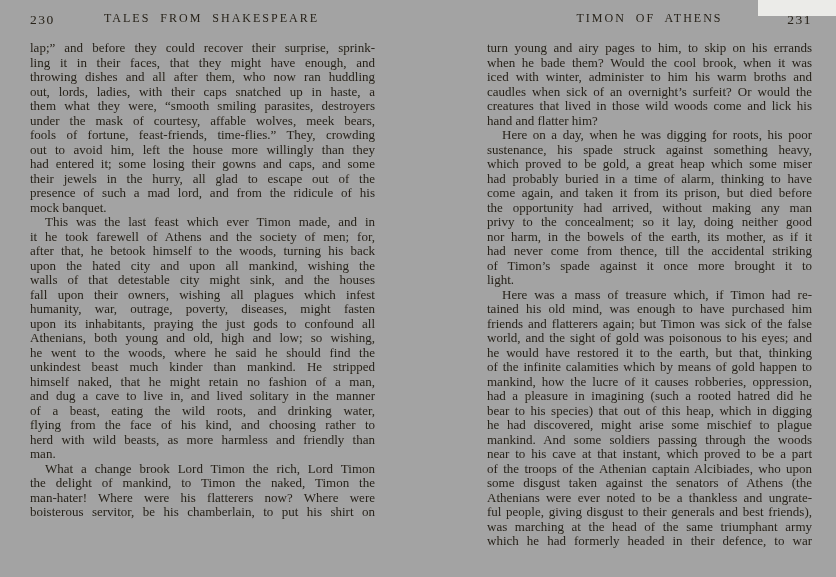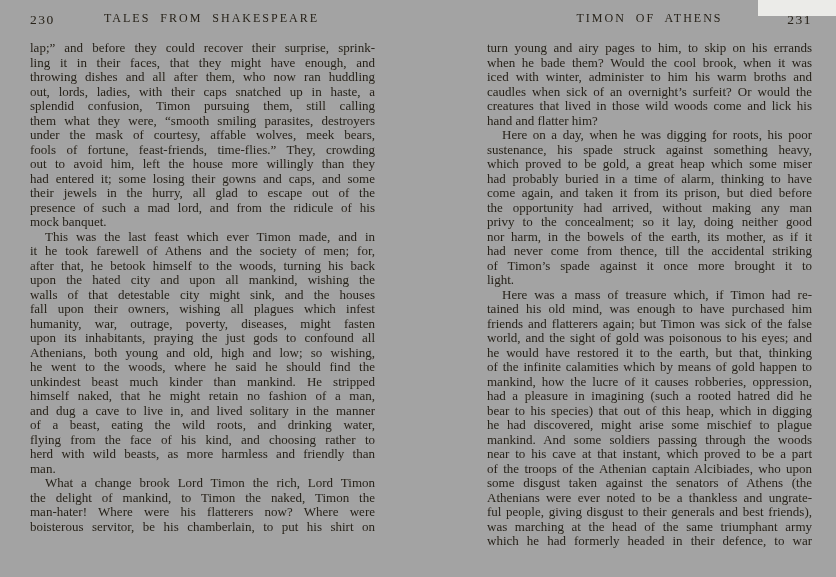--- a/index.html
+++ b/index.html
@@ -78,21 +78,20 @@
     <header class="pagehead pagehead-left">
       <span class="folio">230</span>
       <span class="running-title">TALES FROM SHAKESPEARE</span>
     </header>
     <div class="pagebody pagebody-left" id="left-body">
         <div class="para">
           <div class="line">lap;” and before they could recover their surprise, sprink-</div>
           <div class="line">ling it in their faces, that they might have enough, and</div>
           <div class="line">throwing dishes and all after them, who now ran huddling</div>
           <div class="line">out, lords, ladies, with their caps snatched up in haste, a</div>
-          <div class="line">splendid confusion, Timon pursuing them, still calling</div>
           <div class="line">them what they were, “smooth smiling parasites, destroyers</div>
           <div class="line">under the mask of courtesy, affable wolves, meek bears,</div>
           <div class="line">fools of fortune, feast-friends, time-flies.”  They, crowding</div>
           <div class="line">out to avoid him, left the house more willingly than they</div>
           <div class="line">had entered it; some losing their gowns and caps, and some</div>
           <div class="line">their jewels in the hurry, all glad to escape out of the</div>
           <div class="line">presence of such a mad lord, and from the ridicule of his</div>
           <div class="line last">mock banquet.</div>
         </div>
         <div class="para">

